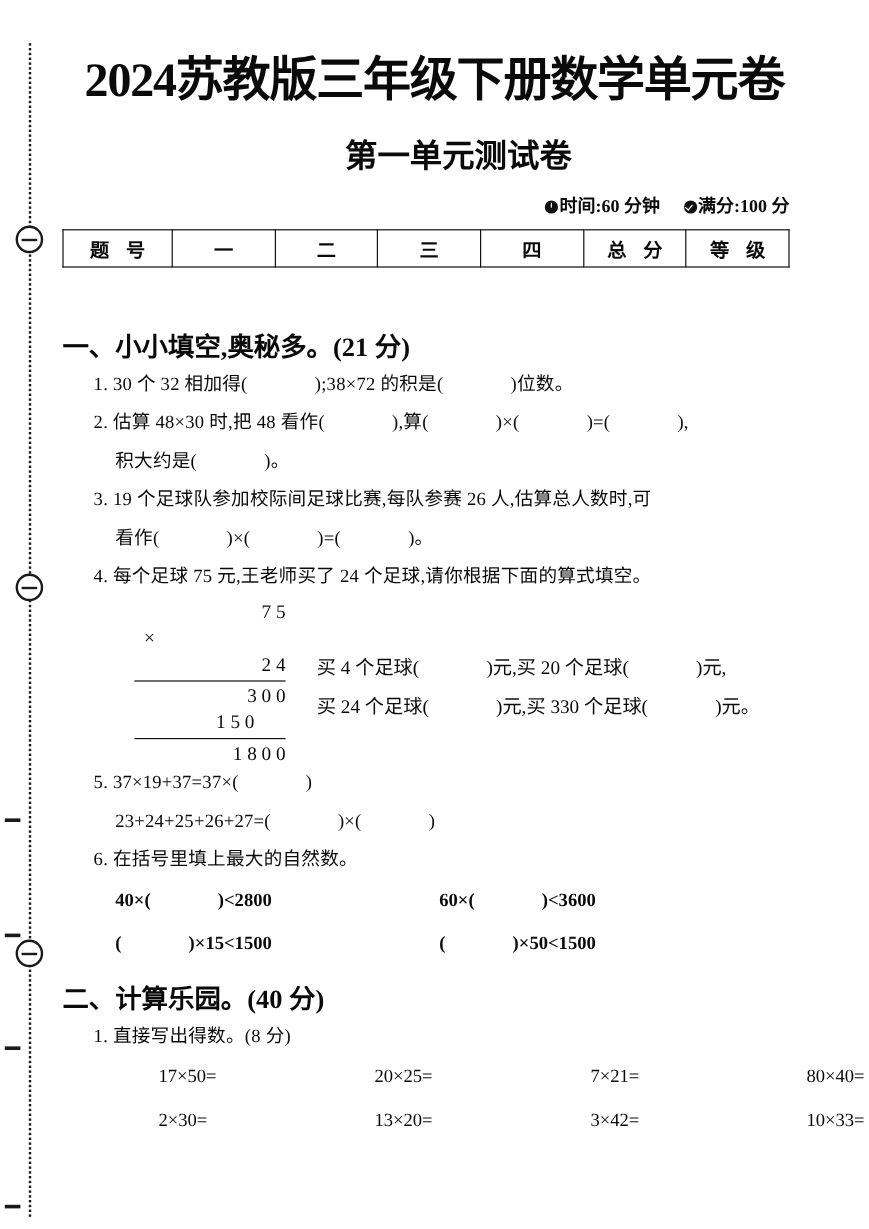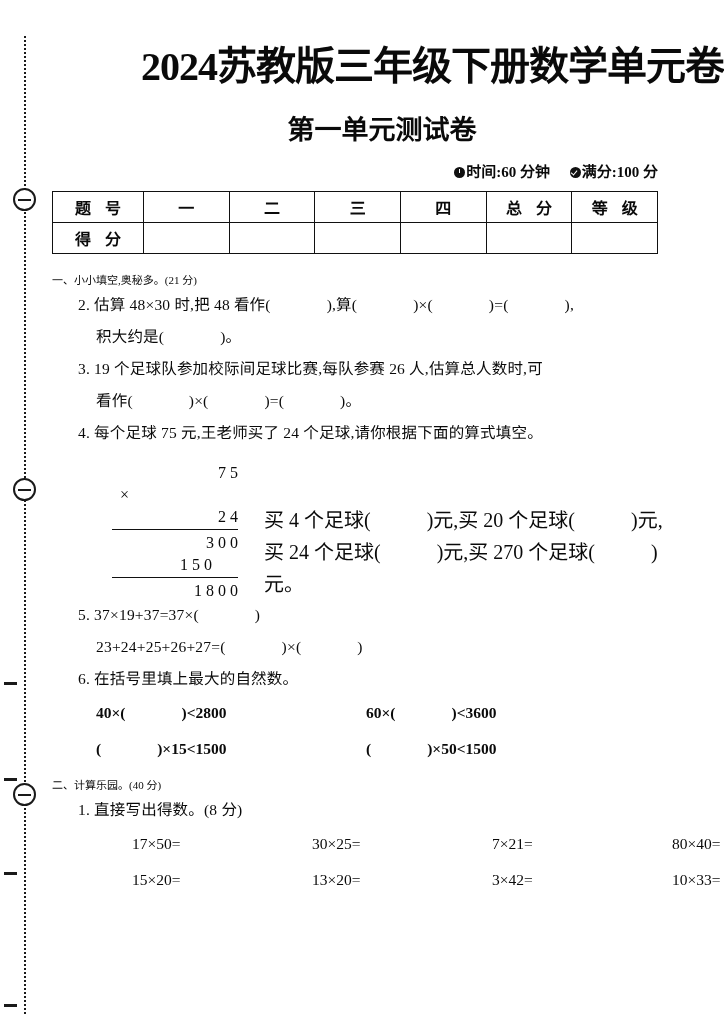--- a/index.html
+++ b/index.html
@@ -75,21 +75,21 @@
     position: absolute;
     left: 0; top: 0;
     width: 724px;
     height: 1024px;
   }
 
   .title-main {
     position: absolute;
     left: 0; top: 34px;
     width: 724px;
-    text-align: right;
+    text-align: center;
     font-family: "Liberation Serif", "DejaVu Serif", serif;
     font-size: 40px;
     font-weight: bold;
     letter-spacing: -1px;
     white-space: nowrap;
   }
   .title-sub {
     position: absolute;
     left: 0; top: 108px;
     width: 724px;
@@ -159,40 +159,40 @@
   .score-table td.lbl { width: 90px; }
 
   
   .content {
     position: absolute;
     left: 52px;
     top: 262px;
     width: 640px;
   }
   .sec-head {
-    font-size: 11px;
-    font-weight: normal;
+    font-size: 22px;
+    font-weight: bold;
     margin: 9px 0 2px 0;
     letter-spacing: 0px;
   }
   .q {
     font-size: 15.5px;
     margin: 0 0 1px 0;
     padding-left: 26px;
     line-height: 31px;
     letter-spacing: 0.2px;
   }
   .q-ind { padding-left: 44px; }
   .bk-m { display: inline-block; width: 56px; }
 
   
   .vmul-wrap {
     position: relative;
     height: 137px;
-    margin-top: 14px;
+    margin-top: 4px;
   }
   .vmul {
     position: absolute;
     left: 68px;
     top: 0;
     font-size: 16px;
     line-height: 22px;
     letter-spacing: 0px;
   }
   .vmul .row {
@@ -208,21 +208,21 @@
     width: 126px;
     margin-left: -8px;
     height: 0;
     margin-top: 1px;
     margin-bottom: 2px;
   }
   .vmul-text {
     position: absolute;
     left: 212px;
     top: 42px;
-    font-size: 20px;
+    font-size: 16px;
     line-height: 32px;
   }
 
   .calc-grid {
     padding-left: 44px;
     font-size: 15.5px;
     line-height: 36px;
     white-space: nowrap;
   }
   .calc-grid span.cell {
@@ -275,36 +275,30 @@
     <tbody>
         <tr>
       <td class="lbl">题 号</td>
       <td>一</td>
       <td>二</td>
       <td>三</td>
       <td>四</td>
       <td>总 分</td>
       <td>等 级</td>
     </tr>
-    <tr>
-      <td class="lbl">得 分</td>
-      <td></td>
-      <td></td>
-      <td></td>
-      <td></td>
-      <td></td>
-      <td></td>
-    </tr>
   </tbody>
     </table>
 
   <div class="content">
 
     <div class="sec-head">一、小小填空,奥秘多。(21 分)</div>
 
+    <div class="q">
+      <span>1. 30 个 32 相加得(</span><span class="bk-m"></span><span>);38×72 的积是(</span><span class="bk-m"></span><span>)位数。</span>
+    </div>
 
     <div class="q">
       <span>2. 估算 48×30 时,把 48 看作(</span><span class="bk-m"></span><span>),算(</span><span class="bk-m"></span><span>)×(</span><span class="bk-m"></span><span>)=(</span><span class="bk-m"></span><span>),</span>
     </div>
     <div class="q q-ind">
       <span>积大约是(</span><span class="bk-m"></span><span>)。</span>
     </div>
 
     <div class="q">
       <span>3. 19 个足球队参加校际间足球比赛,每队参赛 26 人,估算总人数时,可</span>
@@ -337,21 +331,21 @@
         <div class="vrow-box">
           <span class="row">1 8 0 0</span>
         </div>
       </div>
 
       <div class="vmul-text">
         <div>
           <span>买 4 个足球(</span><span class="bk-m"></span><span>)元,买 20 个足球(</span><span class="bk-m"></span><span>)元,</span>
         </div>
         <div>
-          <span>买 24 个足球(</span><span class="bk-m"></span><span>)元,买 270 个足球(</span><span class="bk-m"></span><span>)元。</span>
+          <span>买 24 个足球(</span><span class="bk-m"></span><span>)元,买 330 个足球(</span><span class="bk-m"></span><span>)元。</span>
         </div>
       </div>
     </div>
 
     <div class="q">
       <span>5. 37×19+37=37×(</span><span class="bk-m"></span><span>)</span>
     </div>
     <div class="q q-ind">
       <span>23+24+25+26+27=(</span><span class="bk-m"></span><span>)×(</span><span class="bk-m"></span><span>)</span>
     </div>
@@ -366,20 +360,20 @@
       <span class="cell"><span>(</span><span class="bk-m"></span><span>)×15&lt;1500</span></span><span class="cell"><span>(</span><span class="bk-m"></span><span>)×50&lt;1500</span></span>
     </div>
 
     <div class="sec-head">二、计算乐园。(40 分)</div>
 
     <div class="q">
       <span>1. 直接写出得数。(8 分)</span>
     </div>
 
     <div class="calc-grid">
-      <span class="cell">17×50=</span><span class="cell">30×25=</span><span class="cell">7×21=</span><span class="cell">80×40=</span>
+      <span class="cell">17×50=</span><span class="cell">20×25=</span><span class="cell">7×21=</span><span class="cell">80×40=</span>
     </div>
     <div class="calc-grid">
-      <span class="cell">15×20=</span><span class="cell">13×20=</span><span class="cell">3×42=</span><span class="cell">10×33=</span>
+      <span class="cell">2×30=</span><span class="cell">13×20=</span><span class="cell">3×42=</span><span class="cell">10×33=</span>
     </div>
 
   </div>
 </div>
 
 </body></html>

